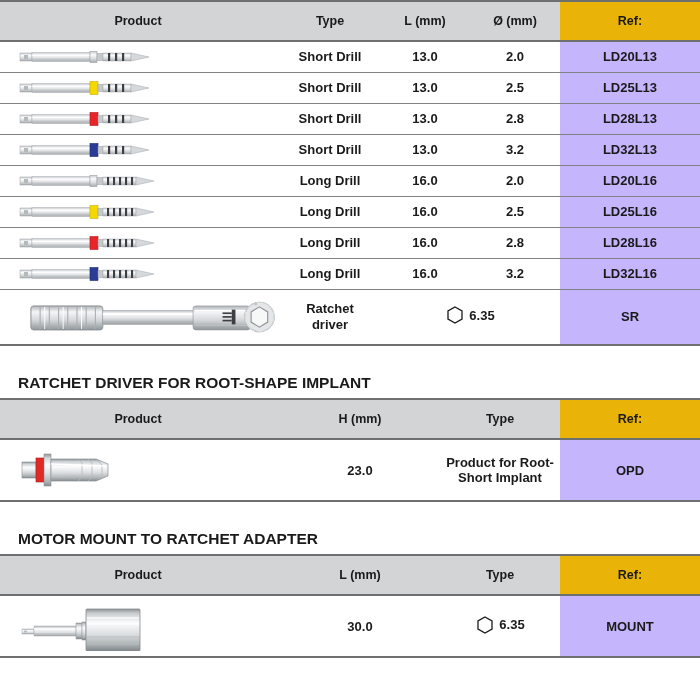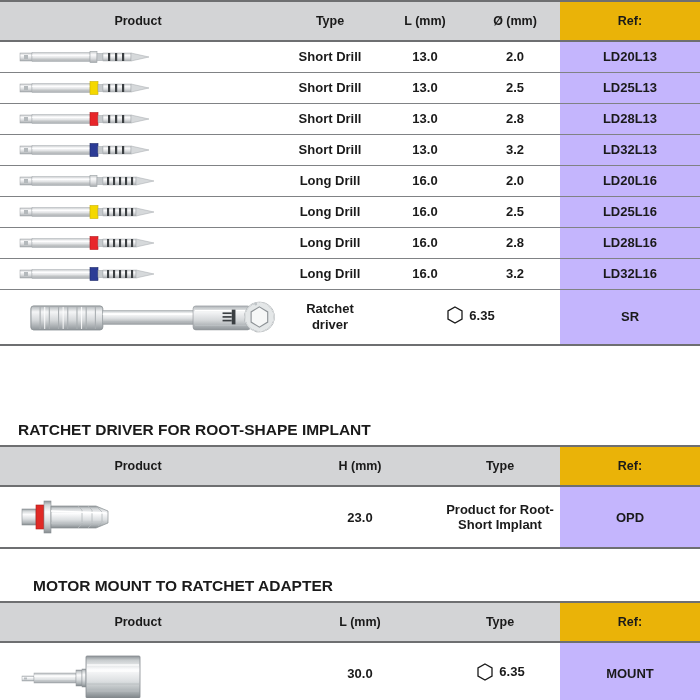--- a/index.html
+++ b/index.html
@@ -400,21 +400,21 @@
             <span>6.35</span>
           </span>
         </td>
         <td class="ref">SR</td>
       </tr>
     </tbody>
   </table>
 
   <div class="spacer"></div>
 
-  <div style="padding-left:18px;font-size:15.5px;font-weight:bold;height:24px;margin-top:47px;">RATCHET DRIVER FOR ROOT-SHAPE IMPLANT</div>
+  <div style="padding-left:18px;font-size:15.5px;font-weight:bold;height:24px;">RATCHET DRIVER FOR ROOT-SHAPE IMPLANT</div>
 
   <table class="kit">
     <colgroup>
       <col style="width:280px">
         <col style="width:160px">
         <col style="width:120px">
         <col style="width:140px">
     </colgroup>
     <thead>
       <tr>
@@ -464,21 +464,21 @@
             <div>Short Implant</div>
           </div>
         </td>
         <td class="ref">OPD</td>
       </tr>
     </tbody>
   </table>
 
   <div class="spacer"></div>
 
-  <div style="padding-left:33px;font-size:15.5px;font-weight:bold;height:24px;">MOTOR MOUNT TO RATCHET ADAPTER</div>
+  <div style="padding-left:18px;font-size:15.5px;font-weight:bold;height:24px;">MOTOR MOUNT TO RATCHET ADAPTER</div>
 
   <table class="kit">
     <colgroup>
       <col style="width:280px">
         <col style="width:160px">
         <col style="width:120px">
         <col style="width:140px">
     </colgroup>
     <thead>
       <tr>

